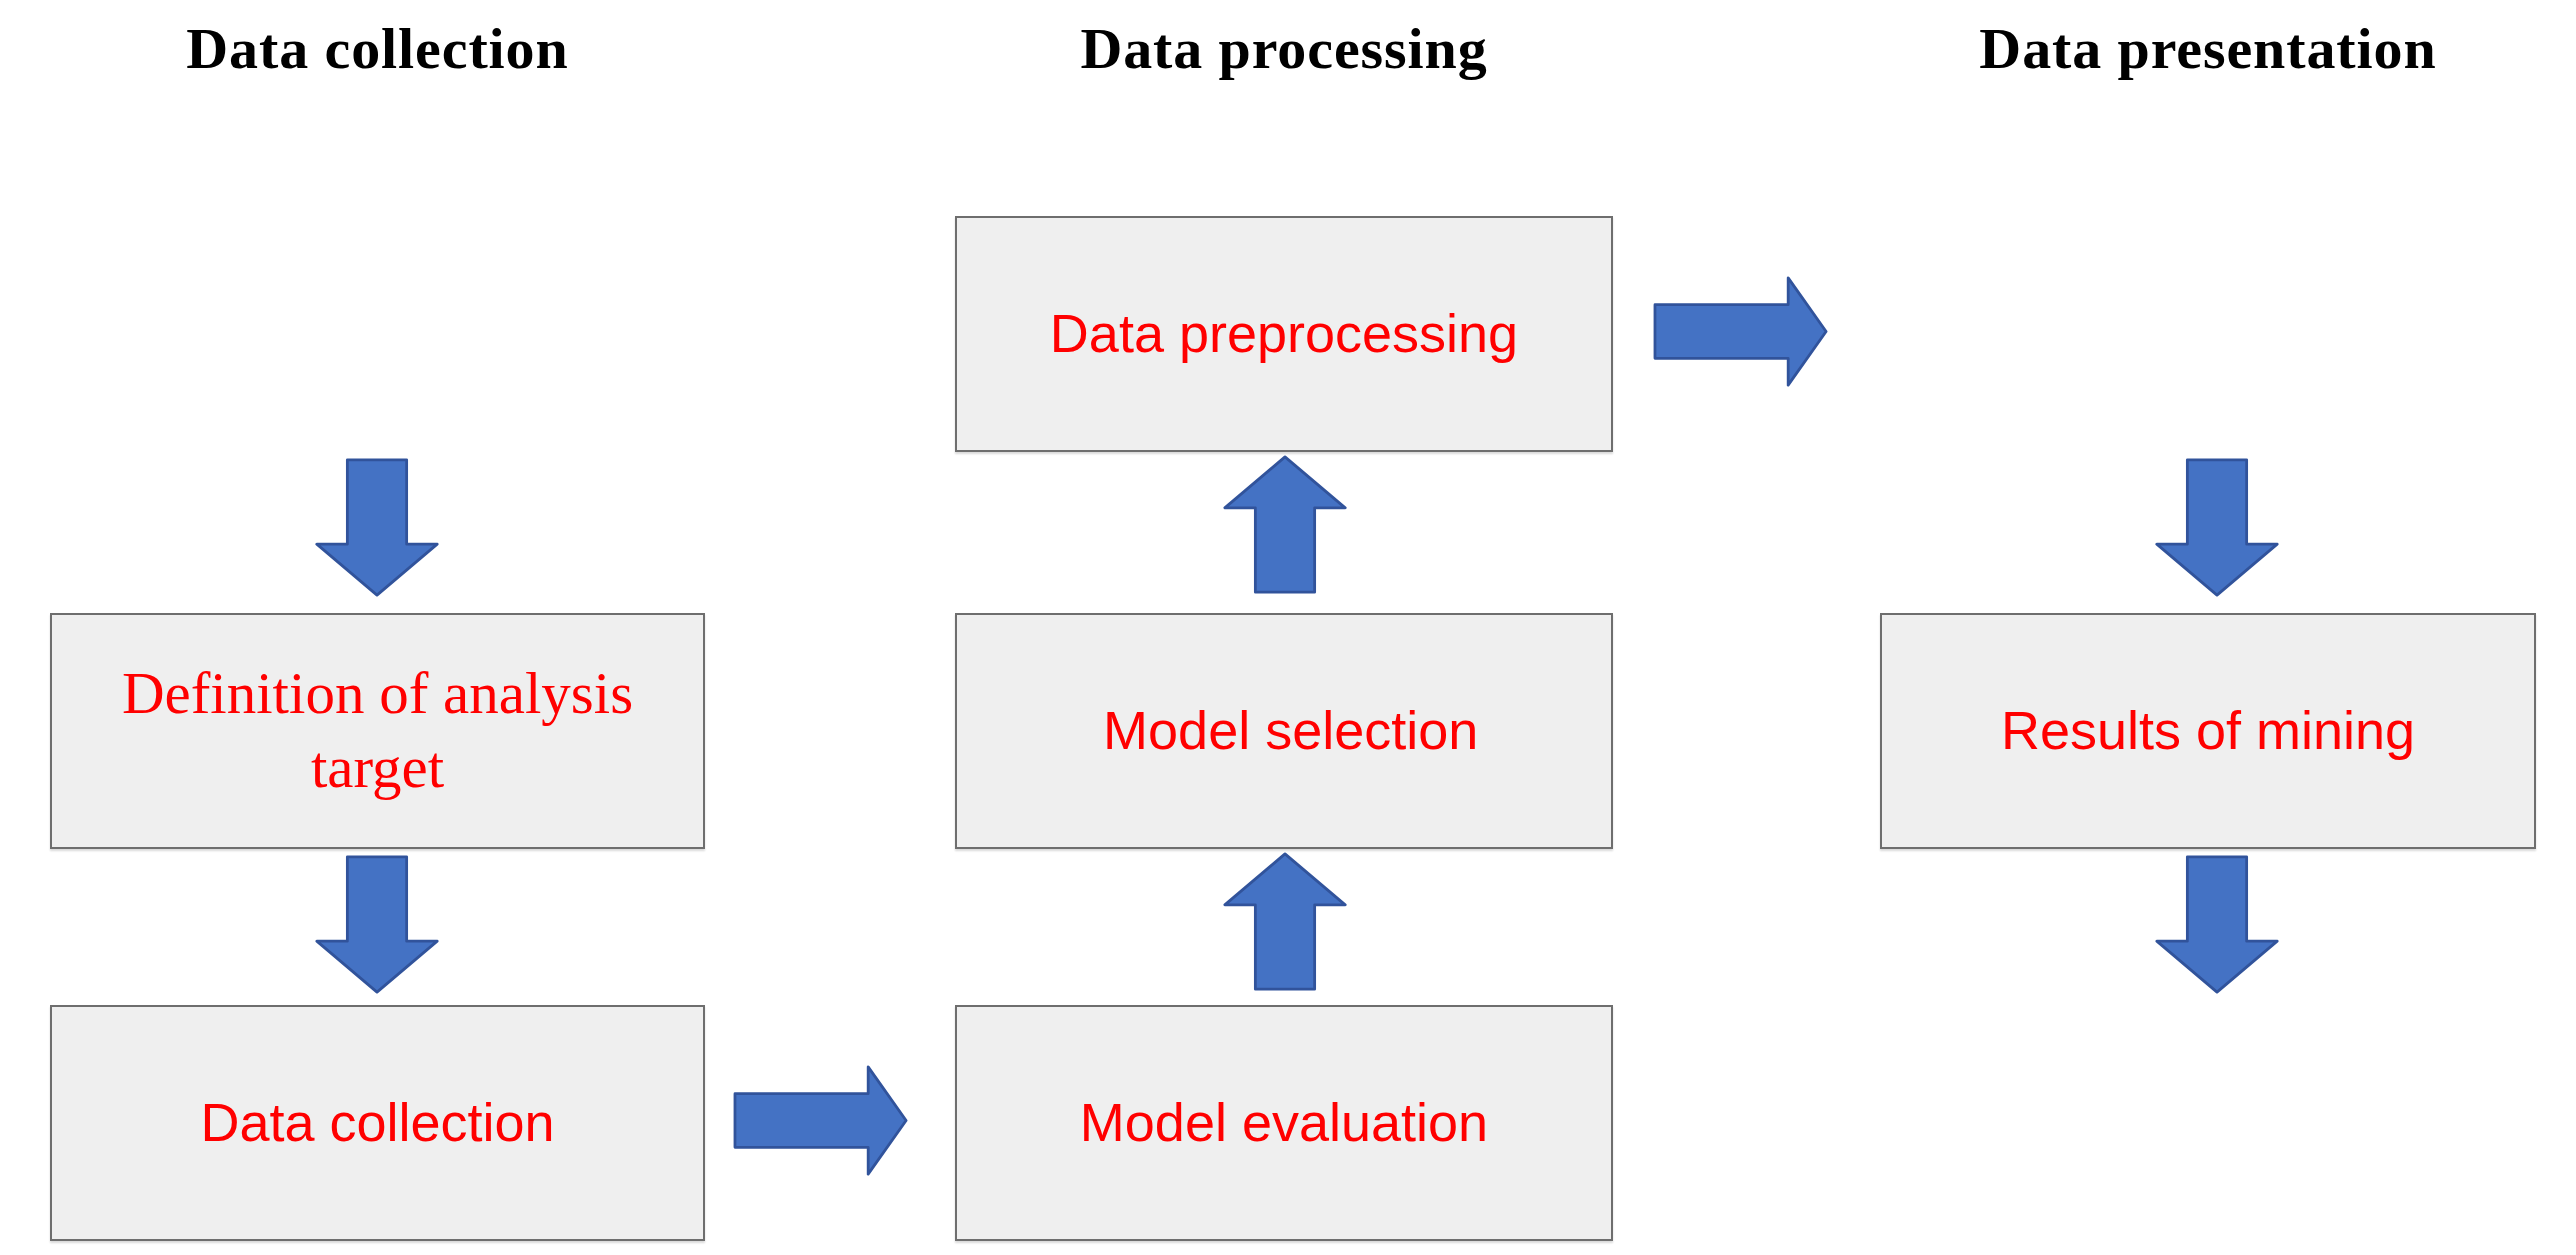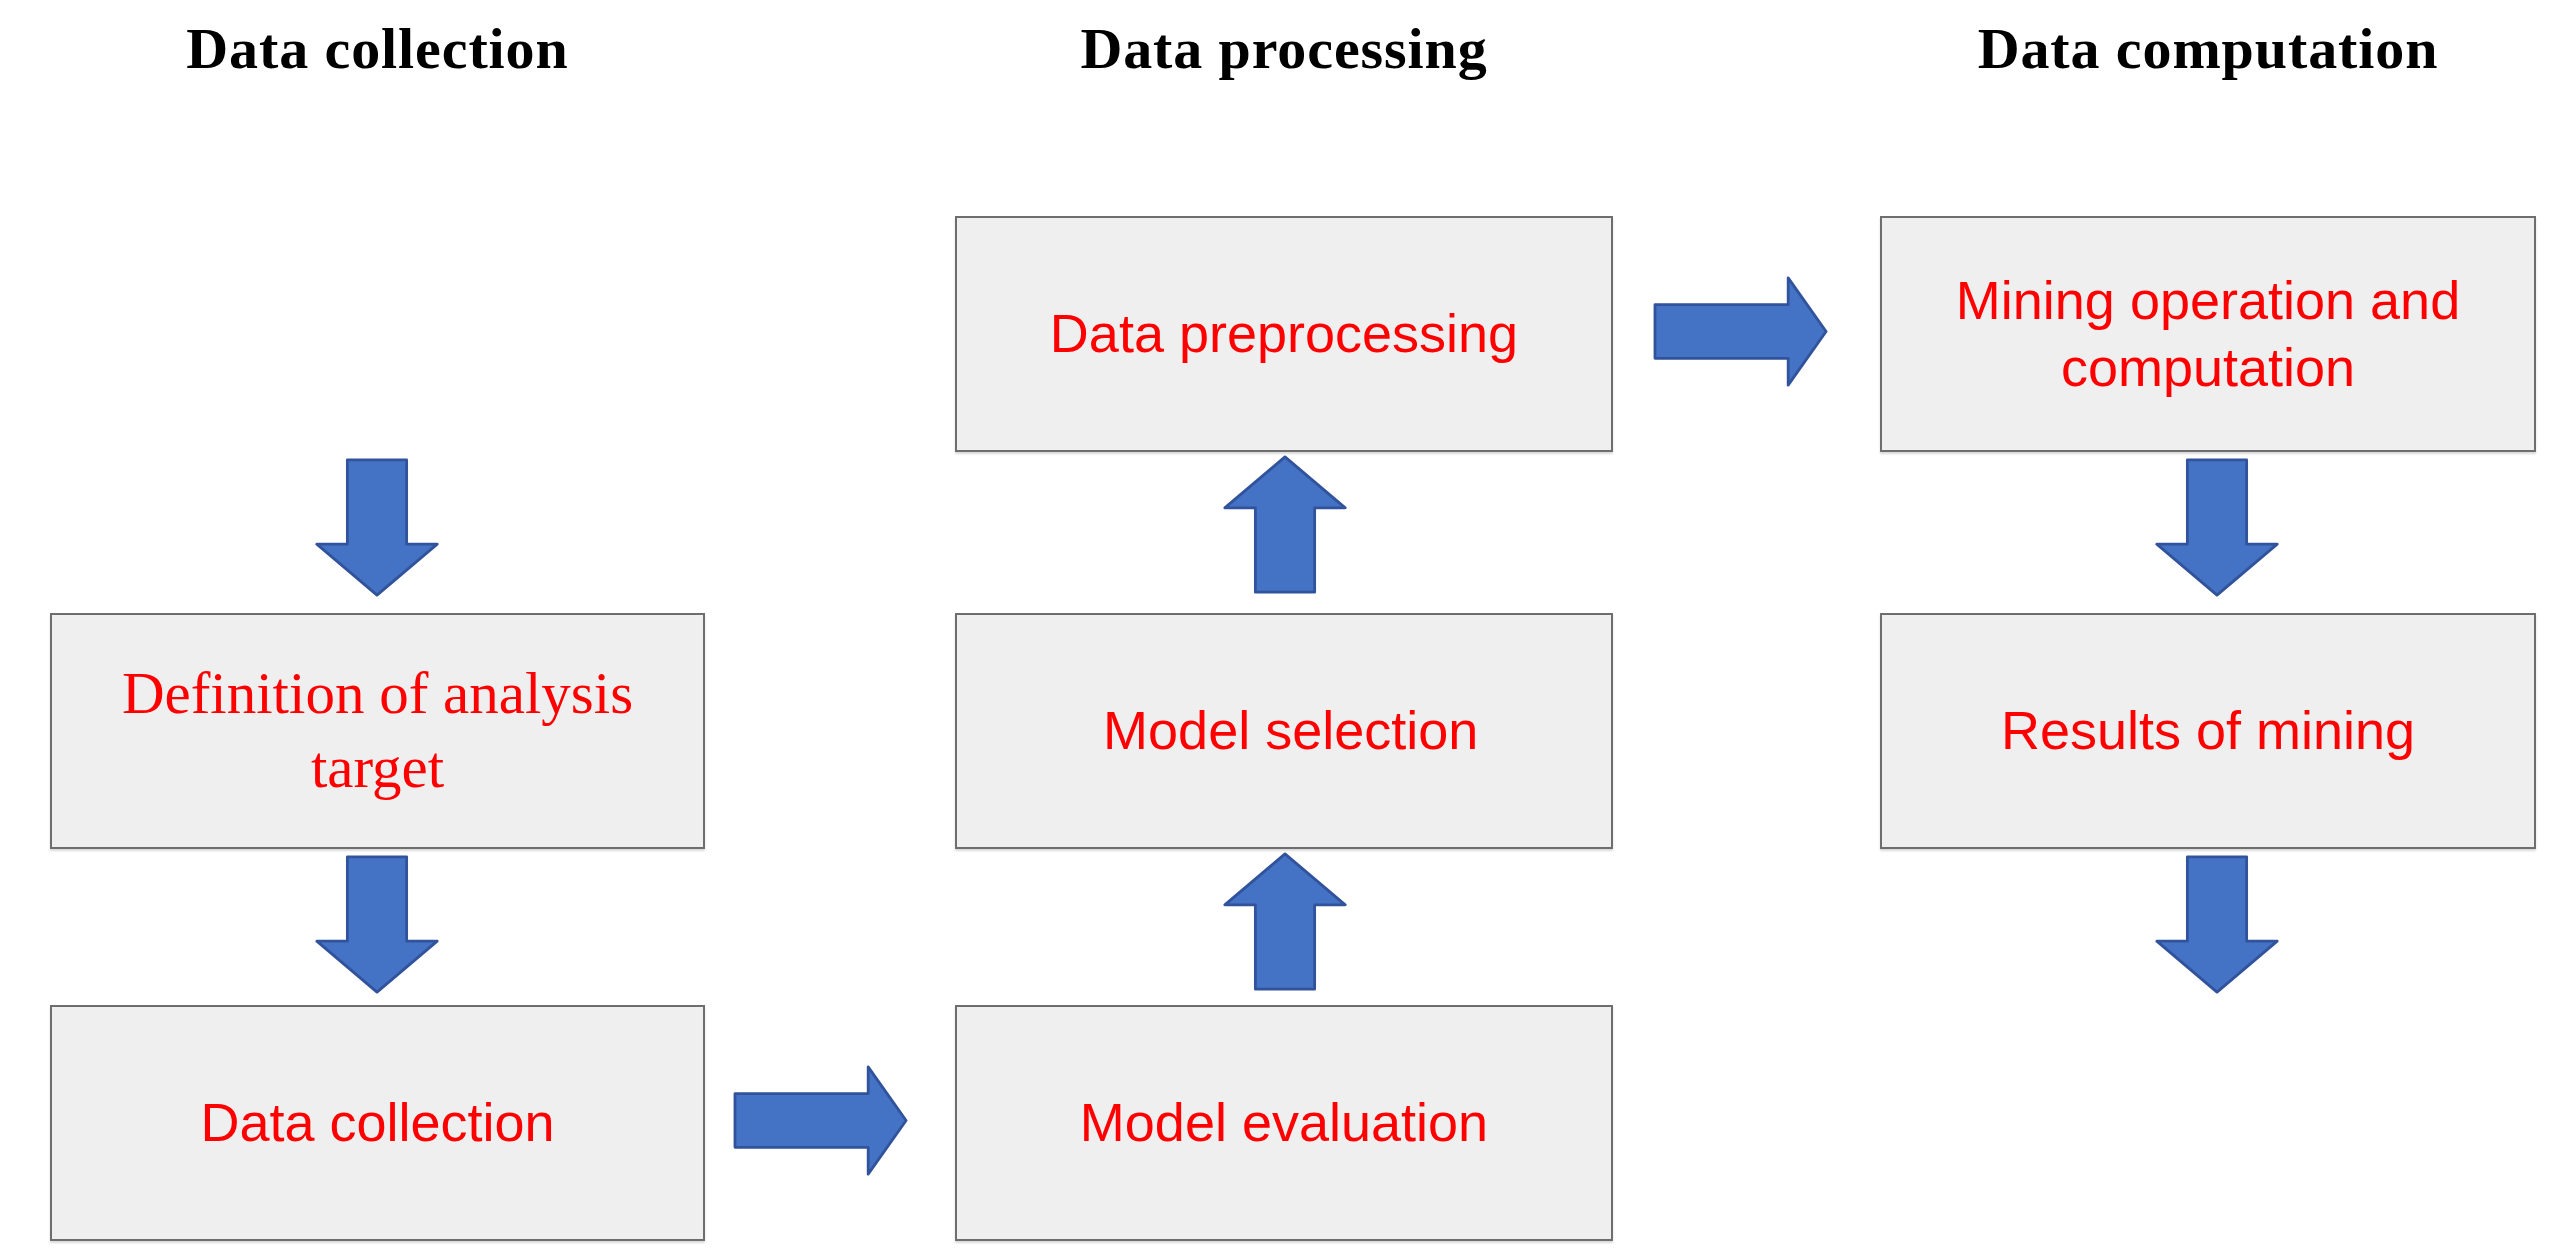--- a/index.html
+++ b/index.html
@@ -44,30 +44,29 @@
   .c2{left:955px;width:658px;}
   .c3{left:1880px;width:656px;}
 </style>
 </head>
 <body>
 
 <div class="canvas">
 
   <div class="col-header c1">Data collection</div>
   <div class="col-header c2">Data processing</div>
-  <div class="col-header c3">Data computation</div>
+  <div class="col-header c3">Data presentation</div>
 
   <div class="box serif c1" style="top:613px;text-align:center;">Definition of analysis target</div>
   <div class="box c1" style="top:1005px;">Data collection</div>
 
   <div class="box c2" style="top:216px;">Data preprocessing</div>
   <div class="box c2" style="top:613px;padding-left:32px;">Model selection</div>
   <div class="box c2" style="top:1005px;">Model evaluation</div>
 
-  <div class="box c3" style="top:216px;">Mining operation and computation</div>
   <div class="box c3" style="top:613px;">Results of mining</div>
 
   <svg class="arrow" style="left:314px;top:458px;" width="126" height="139" viewBox="0 0 136 150">
     <polygon points="36,2 100,2 100,93 133,93 68,148 3,93 36,93" stroke="#31539b" stroke-width="3" stroke-linejoin="round" fill="#4472c4"></polygon>
   </svg>
   <svg class="arrow" style="left:314px;top:855px;" width="126" height="139" viewBox="0 0 136 150">
     <polygon points="36,2 100,2 100,93 133,93 68,148 3,93 36,93" stroke="#31539b" stroke-width="3" stroke-linejoin="round" fill="#4472c4"></polygon>
   </svg>
 
   <svg class="arrow" style="left:1222px;top:455px;" width="126" height="139" viewBox="0 0 136 150">

